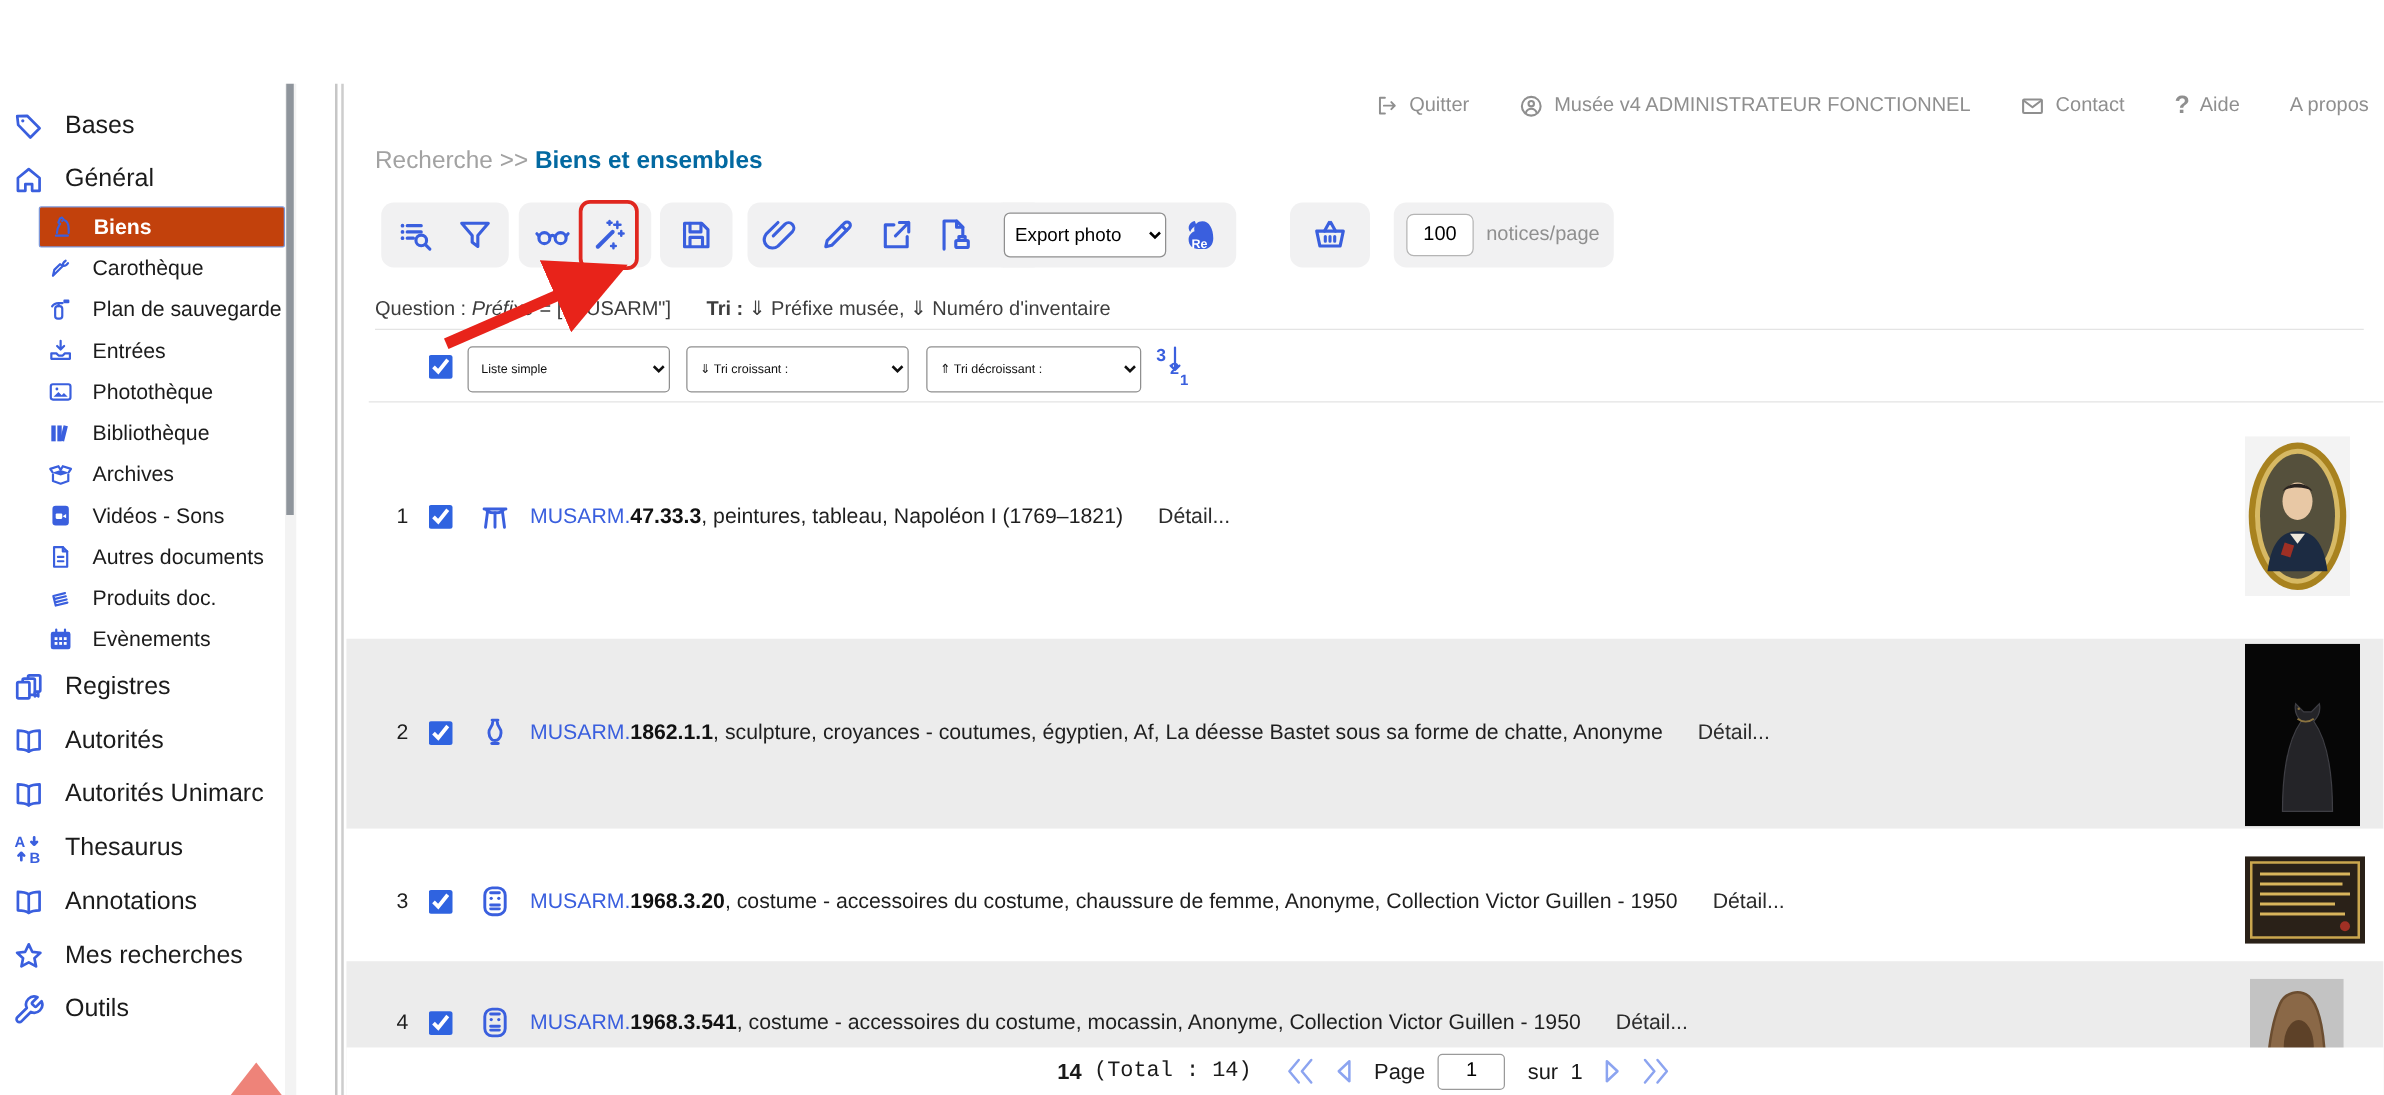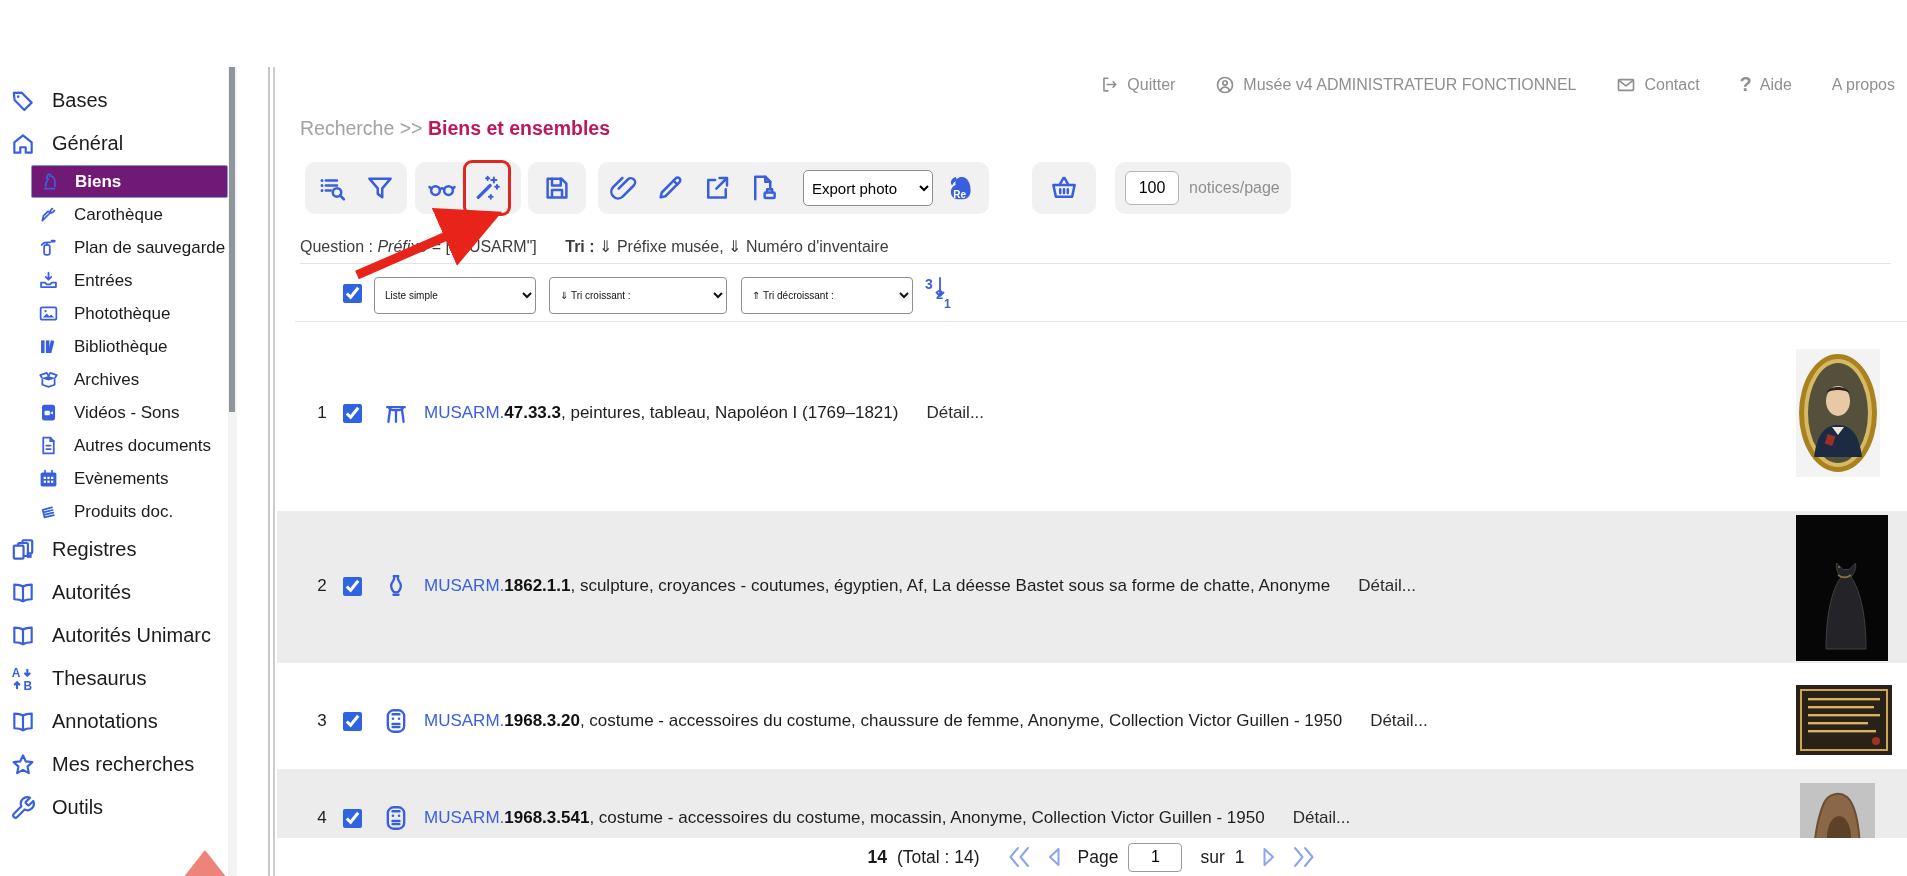--- a/index.html
+++ b/index.html
@@ -11,39 +11,39 @@
   .topbar { position:absolute; left:0; top:0; width:1907px; height:67px; background:#9b9b9b; display:flex; align-items:center; color:#fff; }
   .hamburger { margin-left:14px; width:44px; cursor:pointer; }
   .hamburger span { display:block; width:44px; height:6px; background:#fff; border-radius:1px; margin:5px 0; }
   .topbar-app { margin-left:33px; font-size:21px; }
   .topbar-title { margin-left:auto; margin-right:14px; font-size:27px; font-weight:bold; letter-spacing:.5px; }
 
   
   .sidebar { position:absolute; left:0; top:67px; width:228px; height:809px; background:#fff; padding-top:12px; color:#1b1b1b; }
   .side-item { display:flex; align-items:center; height:43px; padding-left:10px; gap:16px; font-size:20px; cursor:pointer; }
   .side-sub  { display:flex; align-items:center; height:33px; padding-left:38px; gap:15px; font-size:17px; cursor:pointer; }
-  .side-sub.selected { margin-left:31px; padding-left:7px; background:#701a75; border:1px solid #7e97d8; border-radius:2px; color:#fff; font-weight:bold; }
+  .side-sub.selected { margin-left:31px; padding-left:7px; background:#c2410c; border:1px solid #7e97d8; border-radius:2px; color:#fff; font-weight:bold; }
   .blue { color:#3a5fde; }
   svg.ic { fill:none; stroke:currentColor; stroke-width:2; stroke-linecap:round; stroke-linejoin:round; }
   .ic26 { width:26px; height:26px; flex:0 0 26px; }
   .ic21 { width:21px; height:21px; flex:0 0 21px; }
   .side-scrollbar { position:absolute; left:228px; top:67px; width:9px; height:809px; background:#f3f3f3; }
   .side-scrollthumb { position:absolute; left:1px; top:0; width:6px; height:345px; background:#8f959c; }
   .panel-border { position:absolute; left:268px; top:67px; width:7px; height:809px; border-left:2px solid #c6c6c6; border-right:2px solid #cdcdcd; background:#fff; }
   .side-triangle { position:absolute; left:172px; bottom:-16px; width:0; height:0; border-left:33px solid transparent; border-right:33px solid transparent; border-bottom:42px solid #ee8379; }
 
   
   .main { position:absolute; left:277px; top:67px; width:1630px; height:809px; background:#fff; overflow:hidden; }
 
   .utilbar { position:absolute; top:6px; right:12px; display:flex; align-items:center; gap:40px; color:#8f8f8f; font-size:16px; }
   .util-item { display:flex; align-items:center; gap:8px; cursor:pointer;text-align:center; }
   .qmark { font-size:20px; font-weight:bold; }
 
   .breadcrumb { position:absolute; left:23px; top:50px; font-size:19.5px; color:#a2a2a2; }
-  .breadcrumb b { color:#be185d; }
+  .breadcrumb b { color:#0369a1; }
 
   
   .toolbar { position:absolute; left:0; top:95px; height:52px; width:100%; color:#3a5fde; }
   .tg { position:absolute; top:0; height:52px; background:#f1f1f2; border-radius:10px; display:flex; align-items:center; }
   .tbtn { width:34px; height:40px; display:flex; align-items:center; justify-content:center; cursor:pointer; }
   .tbtn svg { width:30px; height:30px; }
   .g1 { left:28px; width:102px; padding:0 10px; justify-content:space-between; }
   .g2 { left:138px; width:106px; padding:0 10px; justify-content:space-between; }
   .g3 { left:251px; width:58px; justify-content:center; }
   .g4 { left:321px; width:238px; padding:0 8px; justify-content:space-between; }
@@ -192,40 +192,40 @@
     </div>
     <div class="side-sub">
       <svg class="ic ic21 blue" viewBox="0 0 24 24">
           <path d="M6 3h8l4 4v14H6z"></path>
           <path d="M14 3v4h4M9.5 12h5M9.5 16h5"></path>
         </svg>
       <span>Autres documents</span>
     </div>
     <div class="side-sub">
       <svg class="ic ic21 blue" viewBox="0 0 24 24">
+          <g transform="rotate(-14 12 12)">
+            <path d="M6 8.5h11M6 11.5h11M6 14.5h11M6 17.5h11M6 8.5v9"></path>
+          </g>
+        </svg>
+      <span>Produits doc.</span>
+    </div>
+    <div class="side-sub">
+      <svg class="ic ic21 blue" viewBox="0 0 24 24">
           <rect x="3" y="5" width="18" height="16" rx="2" fill="currentColor" stroke="none"></rect>
           <path d="M8 3v4M16 3v4"></path>
           <g fill="#fff" stroke="none">
             <rect x="6.5" y="10" width="2.6" height="2.6"></rect>
             <rect x="10.7" y="10" width="2.6" height="2.6"></rect>
             <rect x="14.9" y="10" width="2.6" height="2.6"></rect>
             <rect x="6.5" y="14.4" width="2.6" height="2.6"></rect>
             <rect x="10.7" y="14.4" width="2.6" height="2.6"></rect>
             <rect x="14.9" y="14.4" width="2.6" height="2.6"></rect>
           </g>
         </svg>
       <span>Evènements</span>
-    </div>
-    <div class="side-sub">
-      <svg class="ic ic21 blue" viewBox="0 0 24 24">
-          <g transform="rotate(-14 12 12)">
-            <path d="M6 8.5h11M6 11.5h11M6 14.5h11M6 17.5h11M6 8.5v9"></path>
-          </g>
-        </svg>
-      <span>Produits doc.</span>
     </div>
     <div class="side-item">
       <svg class="ic ic26 blue" viewBox="0 0 24 24">
           <rect x="11.5" y="3" width="9" height="12" rx="1" fill="#fff"></rect>
           <rect x="7.5" y="5.5" width="9" height="12" rx="1" fill="#fff"></rect>
           <rect x="3.5" y="8" width="9" height="12" rx="1" fill="#fff"></rect>
           <path d="M16.5 15.5v3l1.3-1 1.2 1v-3"></path>
         </svg>
       <span>Registres</span>
     </div>
@@ -550,21 +550,21 @@
       <defs>
           <marker id="ah" markerWidth="7" markerHeight="7" refX="2.5" refY="3.5" orient="auto">
             <path d="M0,0 L7,3.5 L0,7 z" fill="#e8231a"></path>
           </marker>
         </defs>
       <line x1="20" y1="68" x2="128" y2="21" stroke="#e8231a" stroke-width="9" marker-end="url(#ah)"></line>
     </svg>
 
     <footer class="pager">
       <b>14</b>
-      <span style="margin-right:16px;">(Total : 14)</span>
+      <span style="margin-right:16px;font-family:Liberation Mono, monospace;">(Total : 14)</span>
       <span class="pg-ic">
         <svg class="ic" viewBox="0 0 26 26" stroke-width="3">
             <path d="M12 4 4.5 13 12 22M22 4l-7.5 9L22 22"></path>
           </svg>
       </span>
       <span class="pg-ic">
         <svg class="ic" viewBox="0 0 26 26" stroke-width="2.6">
             <path d="M16.5 5 8 13l8.5 8z"></path>
           </svg>
       </span>

